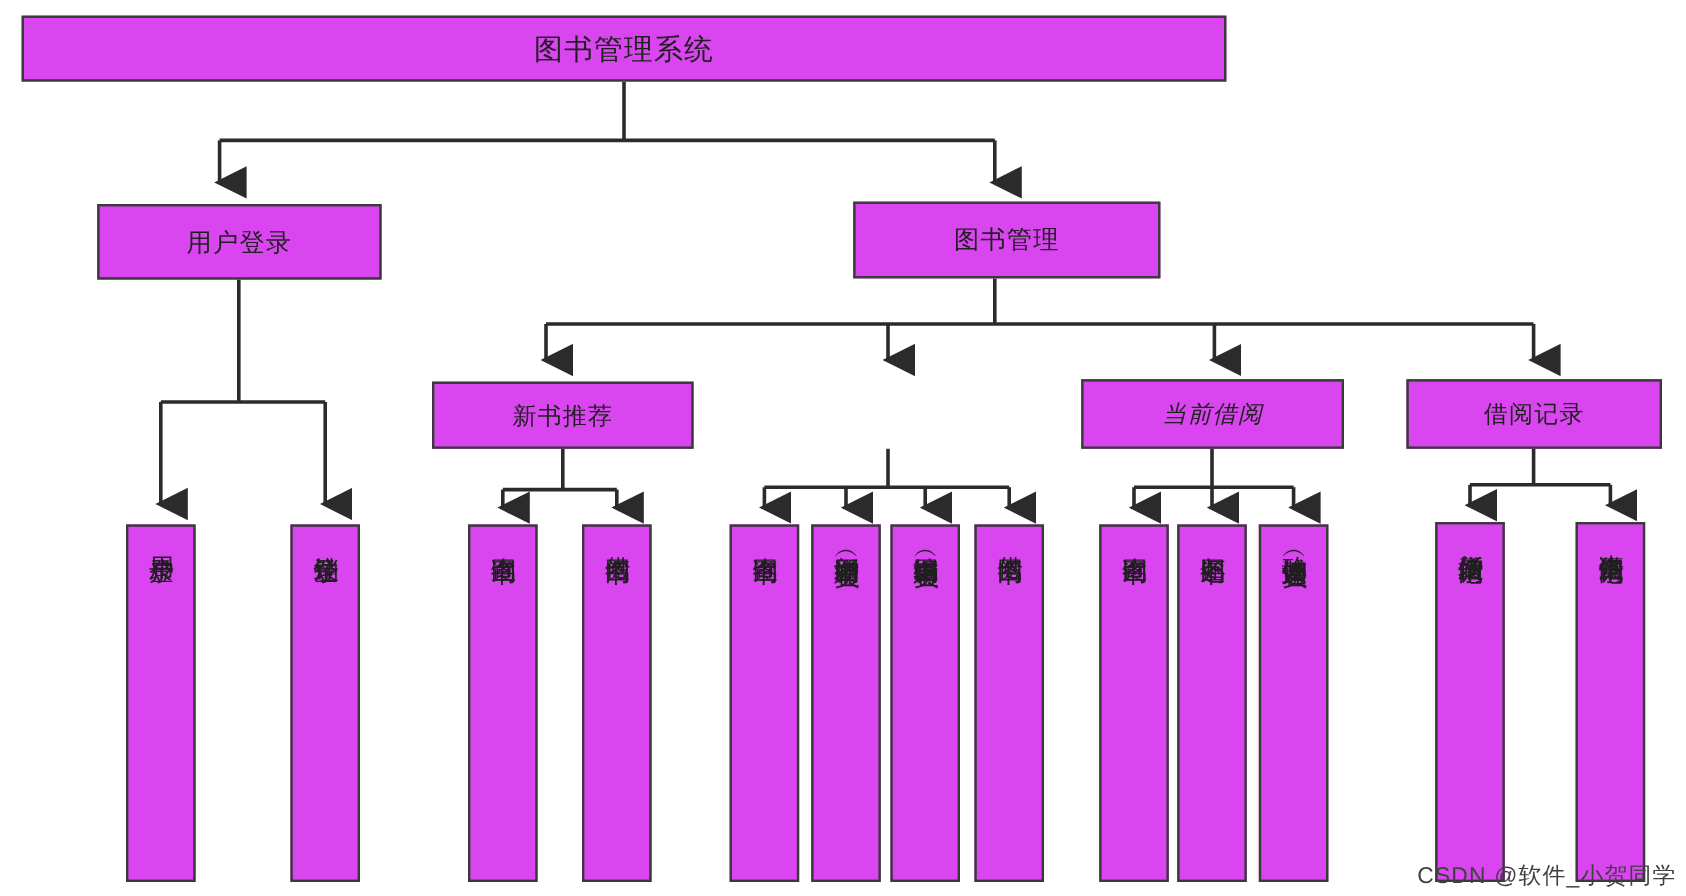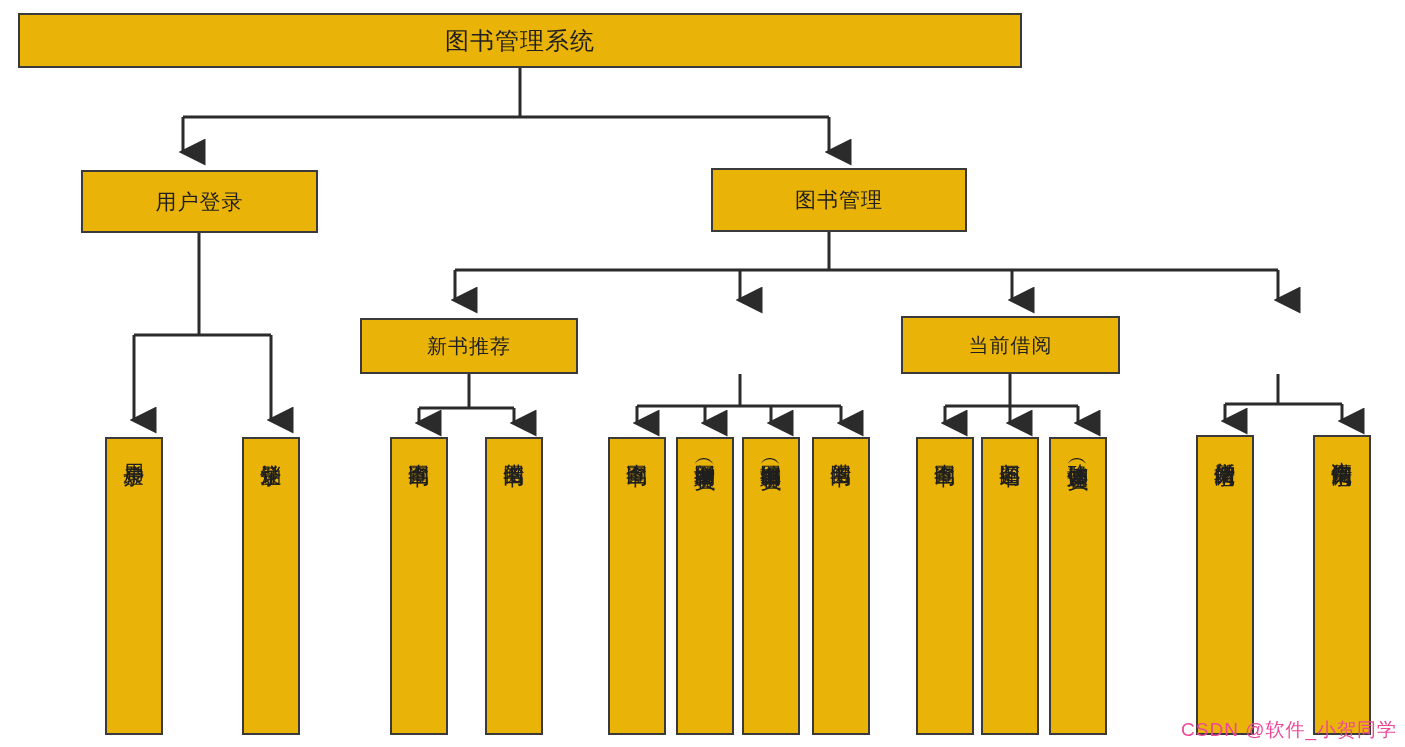--- a/index.html
+++ b/index.html
@@ -23,21 +23,21 @@
     left: 0;
     top: 0;
     width: 1405px;
     height: 747px;
     pointer-events: none;
   }
   .node {
     position: absolute;
     box-sizing: border-box;
     border: 2.5px solid #3a3a3a;
-    background: #eab308;
+    background: #d946ef;
     display: flex;
     align-items: center;
     justify-content: center;
     color: #1f1f1f;
   }
   .node.level0 {
     font-size: 24px;
   }
   .node.level1 {
     font-size: 21px;
@@ -63,21 +63,21 @@
   }
   .hlabel {
     white-space: nowrap;
     letter-spacing: 1px;
   }
   #watermark {
     position: absolute;
     right: 8px;
     bottom: 4px;
     font-size: 19px;
-    color: #ec4899;
+    color: #404040;
     letter-spacing: 1px;
     white-space: nowrap;
   }
 </style>
 </head>
 <body>
 
 <div id="canvas">
 
   <svg class="wires" viewBox="0 0 1405 747">
@@ -137,22 +137,25 @@
   <div class="node level1" style="left:81px; top:170px; width:237px; height:63px;">
     <span class="hlabel">用户登录</span>
   </div>
   <div class="node level1" style="left:711px; top:168px; width:256px; height:64px;">
     <span class="hlabel">图书管理</span>
   </div>
 
   <div class="node level2" style="left:360px; top:318px; width:218px; height:56px;">
     <span class="hlabel">新书推荐</span>
   </div>
-  <div class="node level2" style="left:901px; top:316px; width:219px; height:58px;">
+  <div class="node level2" style="left:901px; top:316px; width:219px; height:58px;font-style:italic;">
     <span class="hlabel">当前借阅</span>
+  </div>
+  <div class="node level2" style="left:1172px; top:316px; width:213px; height:58px;">
+    <span class="hlabel">借阅记录</span>
   </div>
 
   <div class="node leaf" style="left:105px; top:437px; width:58px; height:298px;">
     <span class="vlabel">用户登录</span>
   </div>
   <div class="node leaf" style="left:242px; top:437px; width:58px; height:298px;">
     <span class="vlabel">注销登录</span>
   </div>
 
   <div class="node leaf" style="left:390px; top:437px; width:58px; height:298px;">

